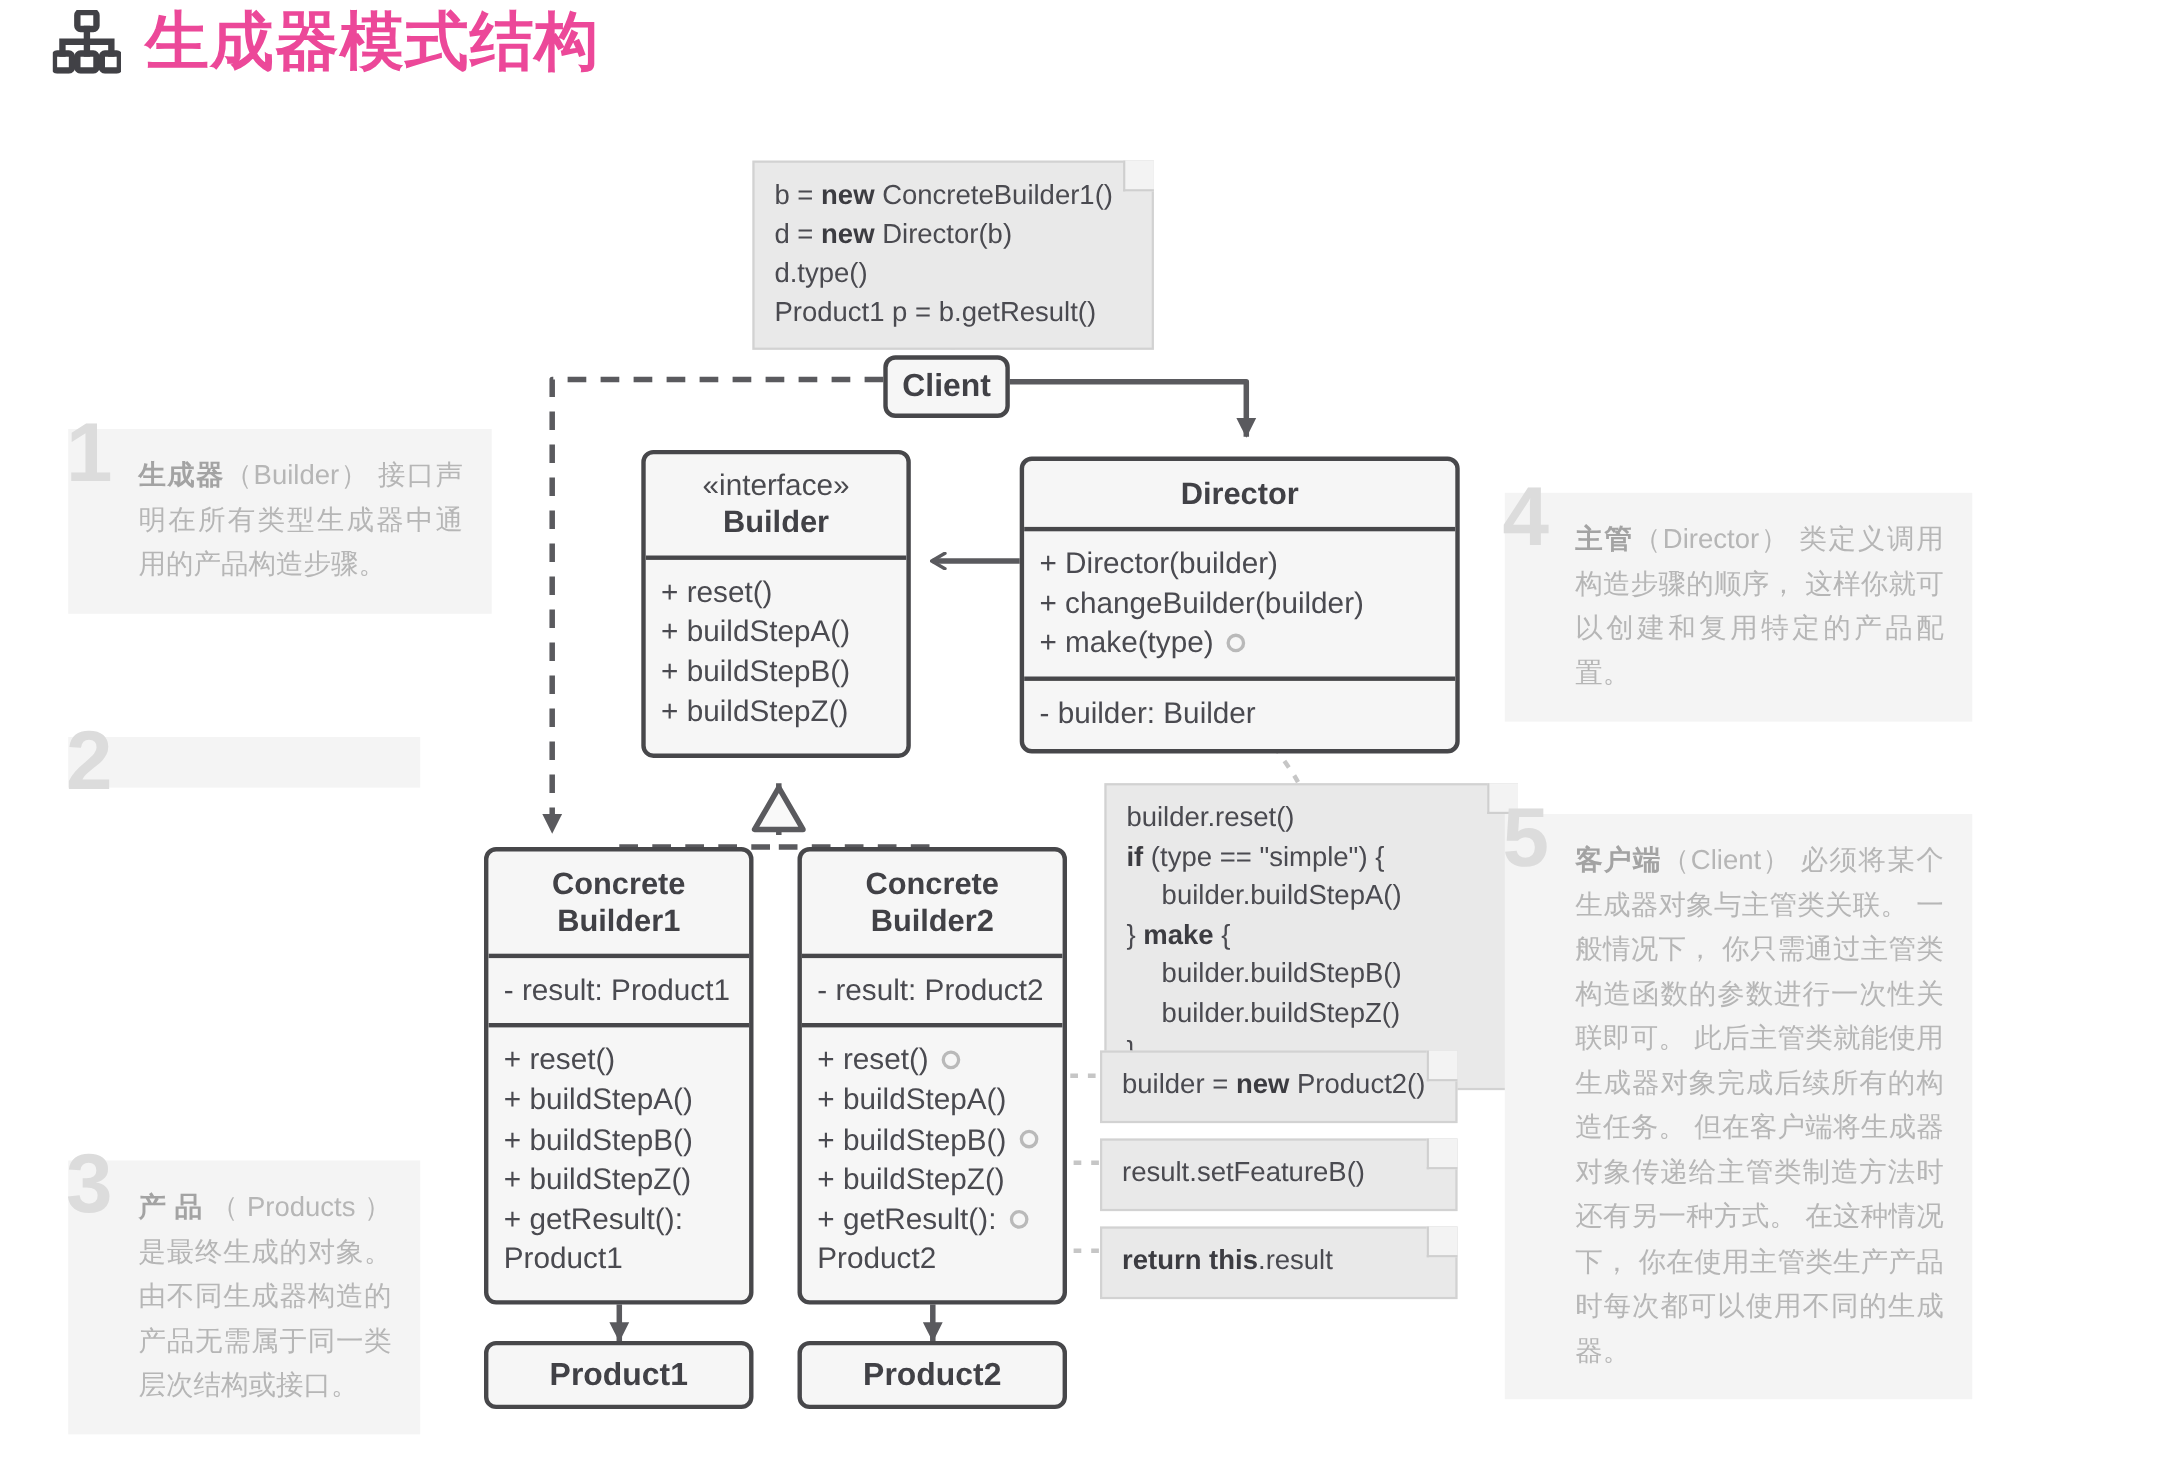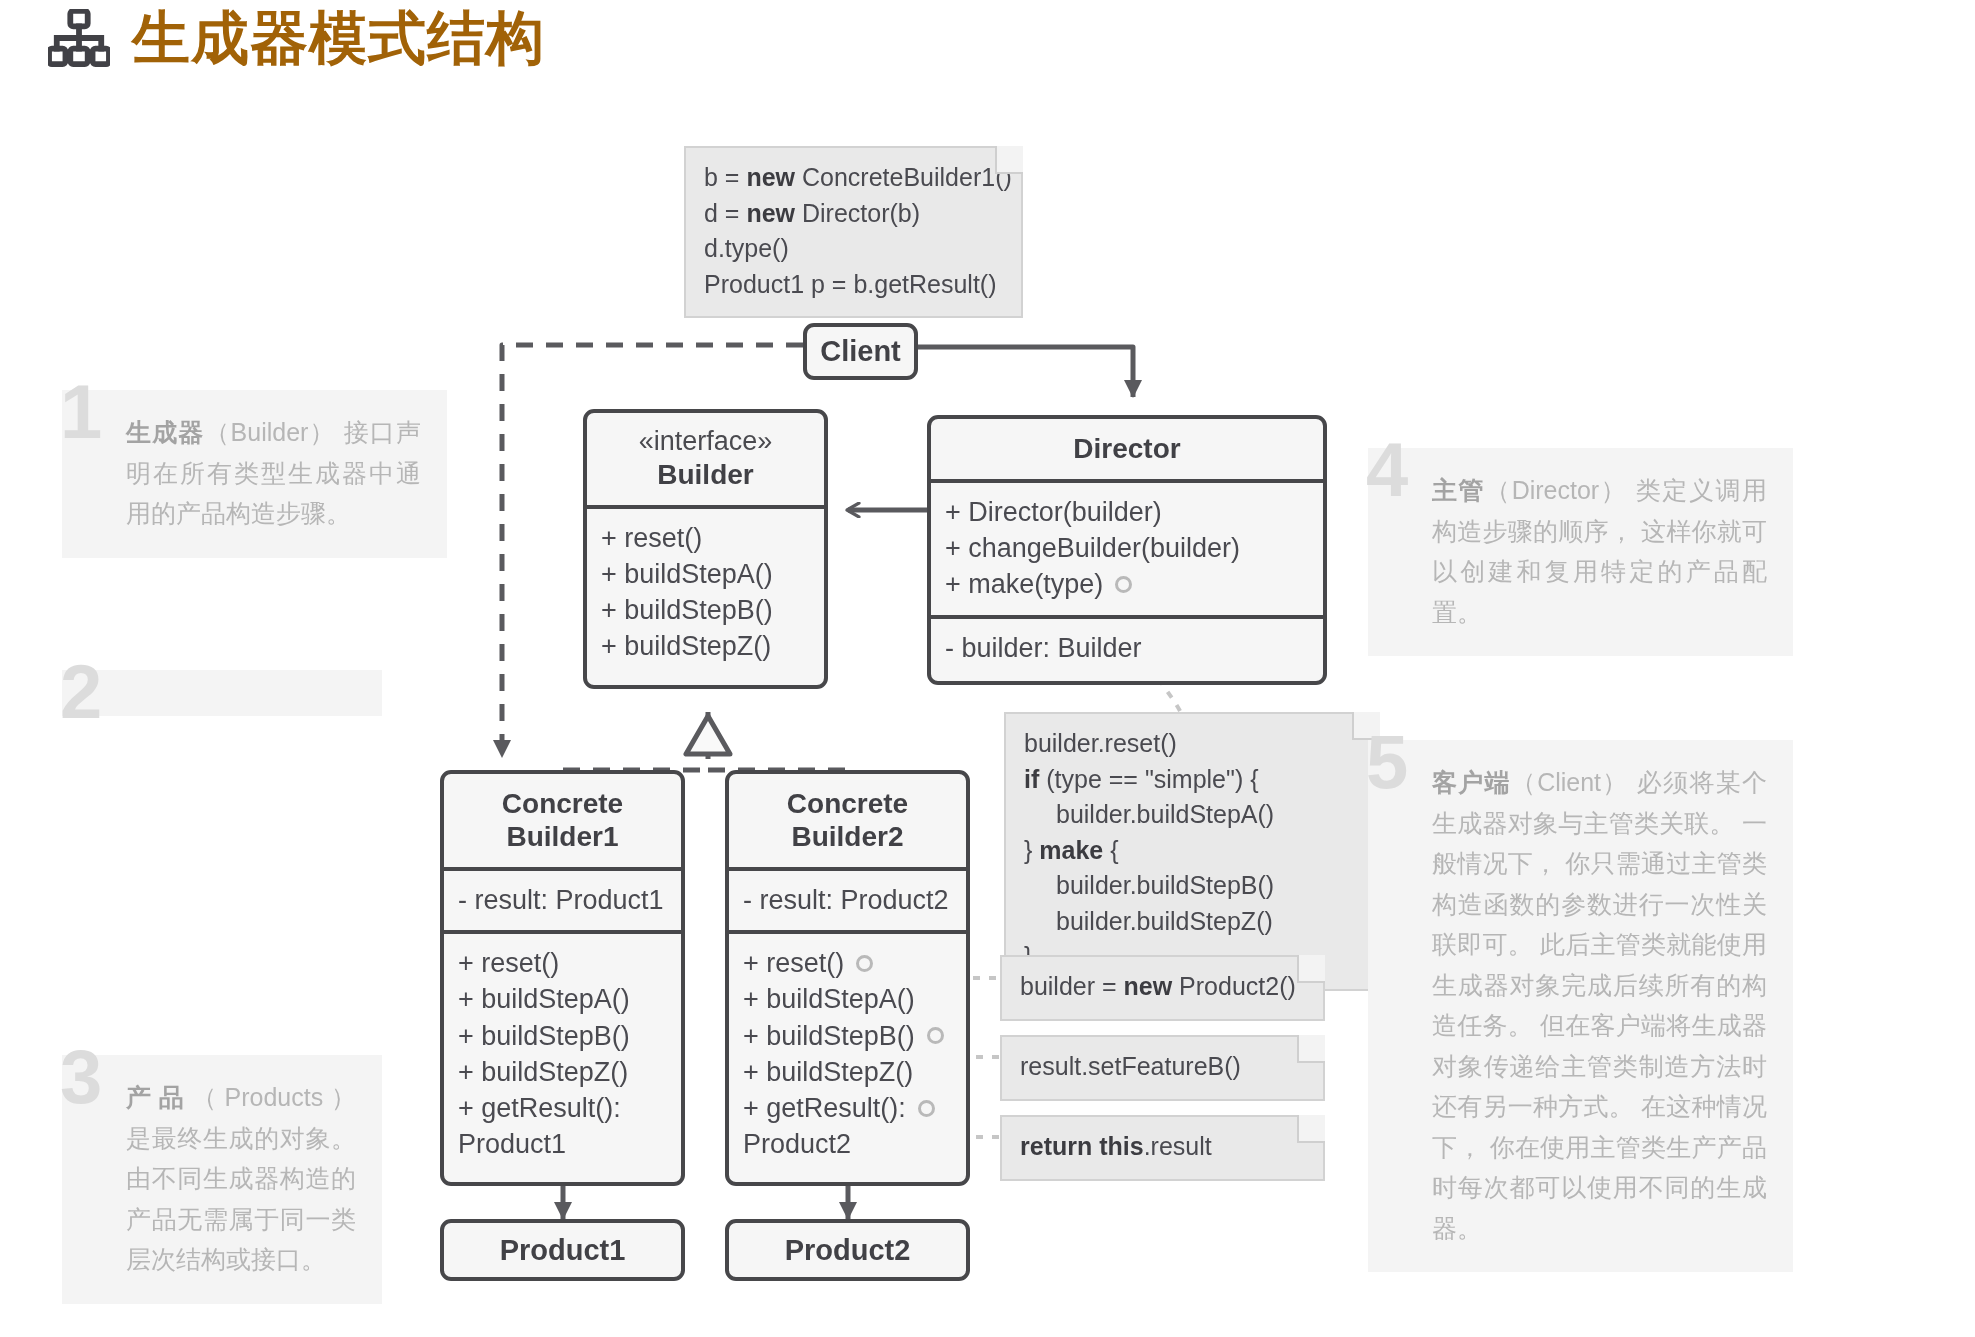--- a/index.html
+++ b/index.html
@@ -9,21 +9,21 @@
     font-family:"Liberation Sans","DejaVu Sans",sans-serif;
     color:#45454a;
   }
   #canvas{position:absolute;inset:0;}
   .abs{position:absolute;box-sizing:border-box;}
 
   
   #title-bar{left:48px;top:8px;display:flex;align-items:center;gap:22px;}
   #title-icon{width:62px;height:58px;display:block;}
   #page-title{
-    font-size:58px;font-weight:bold;color:#a16207;letter-spacing:1px;
+    font-size:58px;font-weight:bold;color:#ec4899;letter-spacing:1px;
     line-height:1.05;white-space:nowrap;
   }
 
   
   #wires{position:absolute;left:0;top:0;width:1975px;height:1337px;pointer-events:none;}
 
   
   .uml-box{
     background:#f6f6f6;border:4px solid #47474a;border-radius:11px;
     box-sizing:border-box;overflow:hidden;
@@ -146,21 +146,21 @@
       <path d="M861,978 H1000" fill="none" stroke="#c6c6c6" stroke-width="4" stroke-dasharray="7 9"></path>
     </g>
     <g>
       <path d="M928,1057 H1000" fill="none" stroke="#c6c6c6" stroke-width="4" stroke-dasharray="7 9"></path>
     </g>
     <g>
       <path d="M928,1137 H1000" fill="none" stroke="#c6c6c6" stroke-width="4" stroke-dasharray="7 9"></path>
     </g>
   </svg>
 
-  <div class="note" style="left:684px;top:146px;width:339px;">
+  <div class="note" style="left:684px;top:146px;width:365px;">
     <span class="fold"></span>
     <div><span>b = </span><b>new</b><span> ConcreteBuilder1()</span></div>
     <div><span>d = </span><b>new</b><span> Director(b)</span></div>
     <div><span>d.type()</span></div>
     <div><span>Product1 p = b.getResult()</span></div>
   </div>
 
   <div class="simple-box abs" style="left:803px;top:323px;width:115px;height:57px;">
     <span>Client</span>
   </div>

